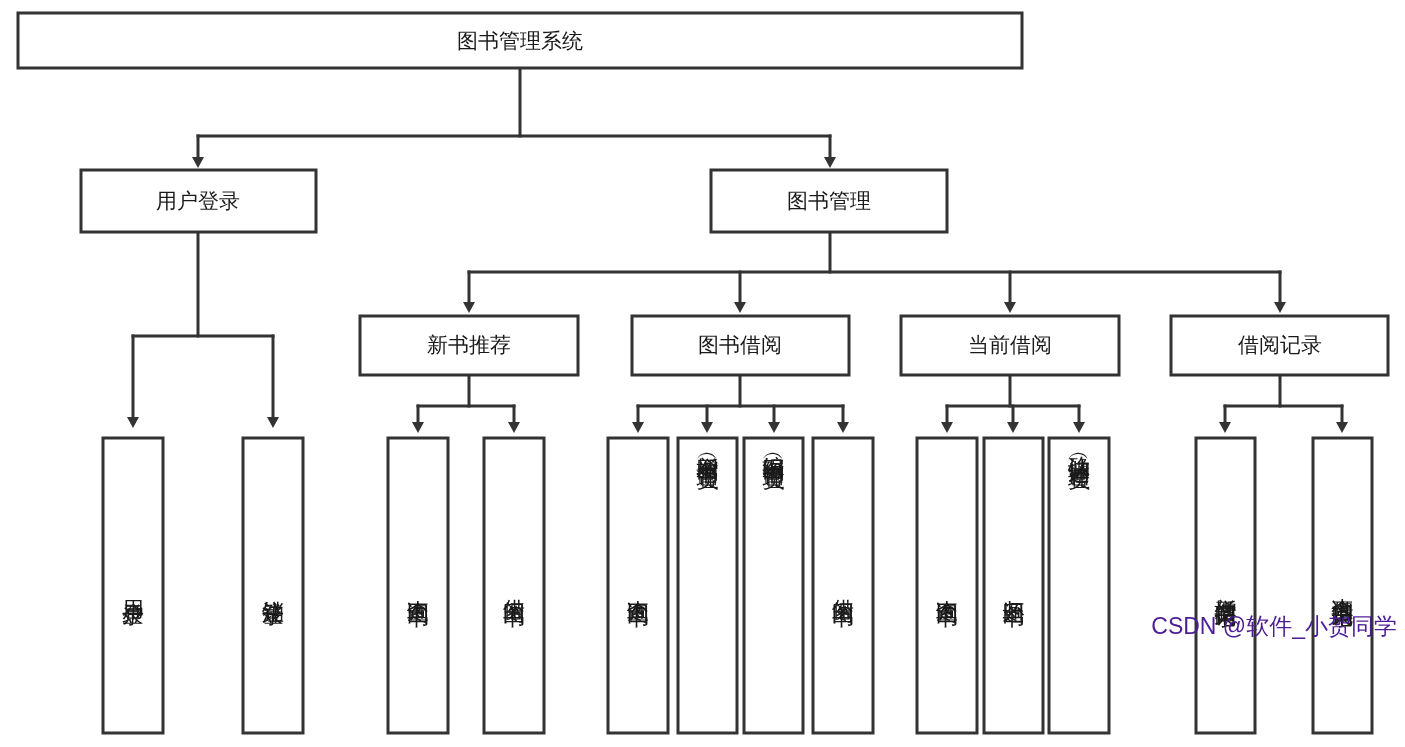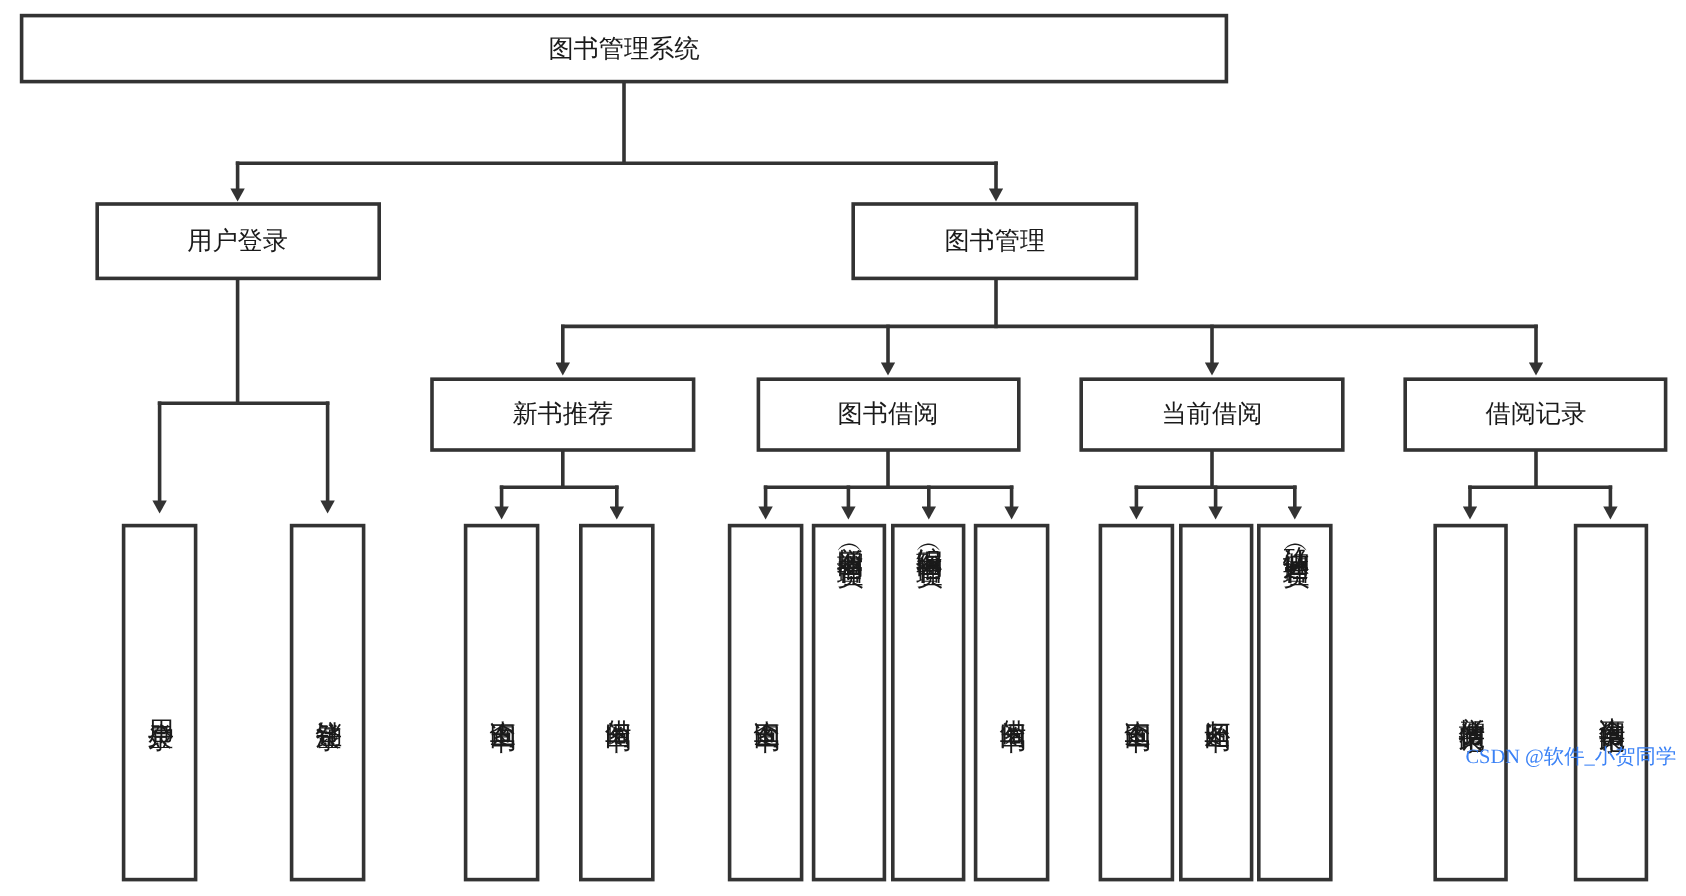--- a/index.html
+++ b/index.html
@@ -63,23 +63,23 @@
     line-height: 1.28;
     color: #1a1a1a;
     letter-spacing: 2px;
     white-space: nowrap;
     text-align: center;
   }
   .watermark {
     position: absolute;
     right: 8px;
     bottom: 5px;
-    font-family: Liberation Serif, serif;
-    font-size: 17px;
-    color: #3b82f6;
+    font-family: Liberation Sans, sans-serif;
+    font-size: 23px;
+    color: #4c1d95;
     white-space: nowrap;
     pointer-events: none;
   }
 </style>
 </head>
 <body>
 
 <div id="diagram-root">
 
   <svg id="tree-svg" viewBox="0 0 1405 747">

